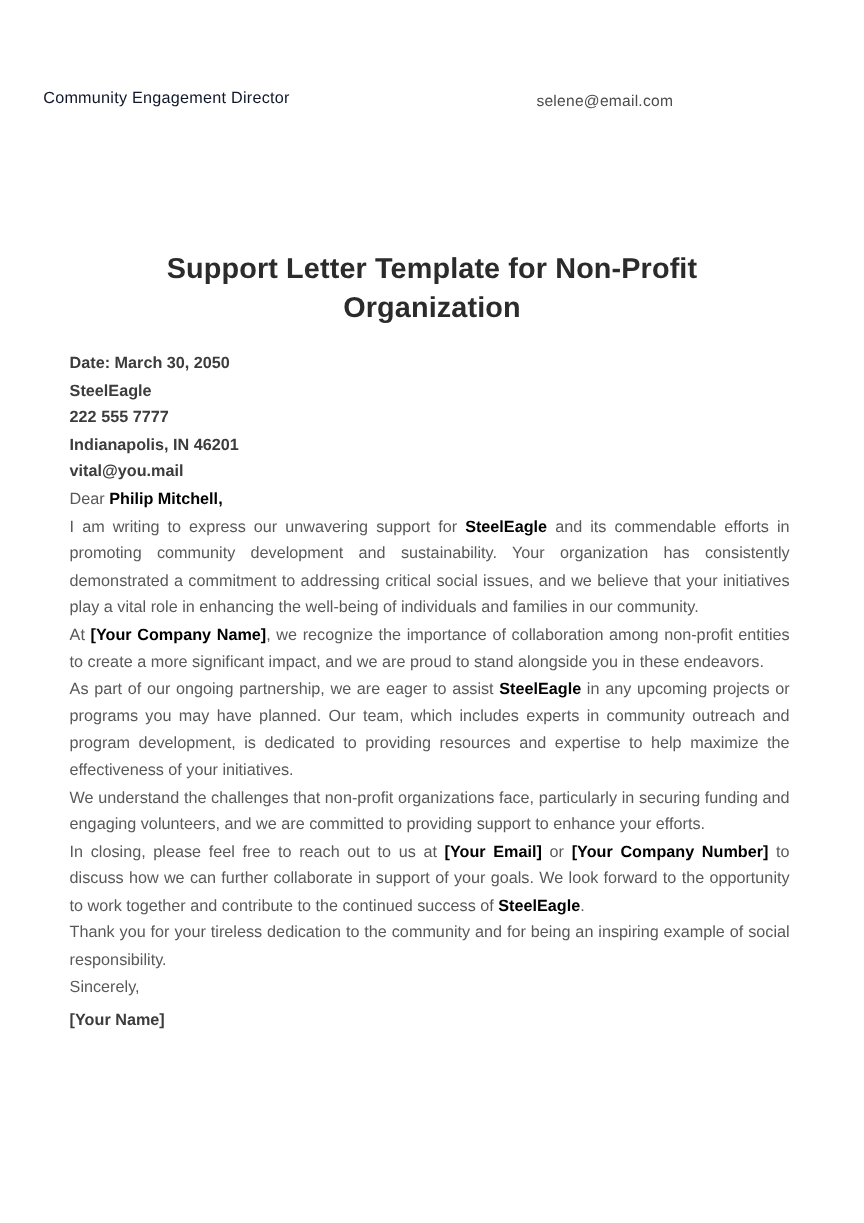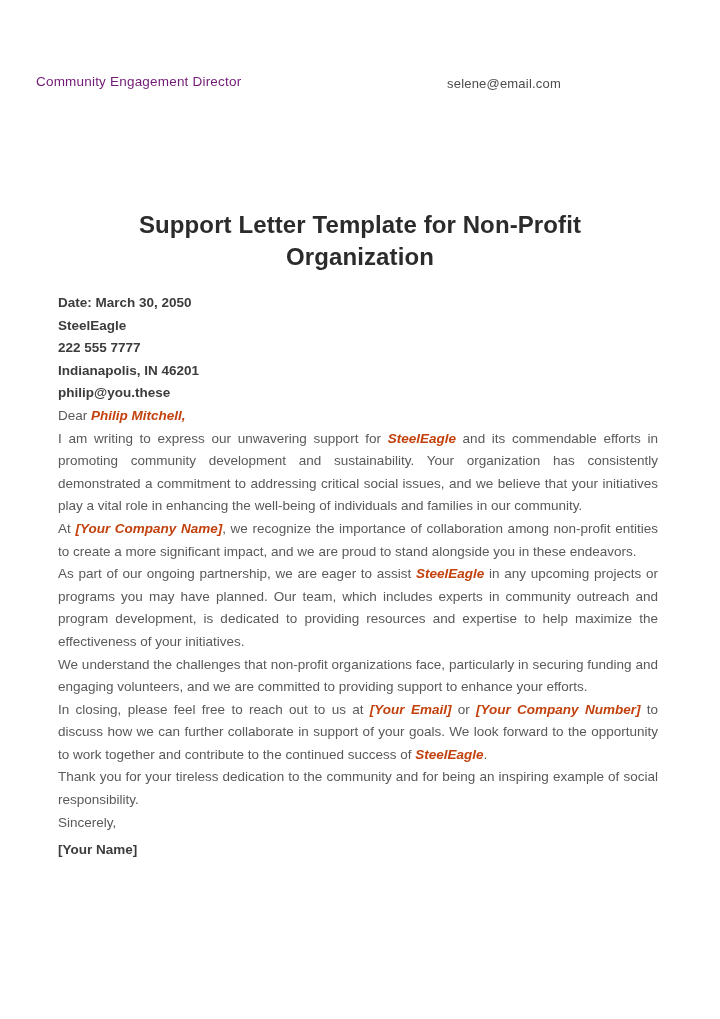--- a/index.html
+++ b/index.html
@@ -29,21 +29,21 @@
   .letterhead-row {
     position: relative;
     margin-top: 24px;
     height: 18px;
   }
   .job-title {
     position: absolute;
     left: 0;
     top: 0;
     font-size: 13.5px;
-    color: #701a75;
+    color: #0f172a;
     letter-spacing: 0.2px;
   }
   .email {
     position: absolute;
     left: 411px; 
     top: 2px;
     font-size: 13px;
     color: #4c4c4c;
     letter-spacing: 0.2px;
   }
@@ -71,22 +71,21 @@
     color: #3c3c3c;
   }
   .letter-body p {
     text-align: justify;
   }
   .letter-body p.no-justify {
     text-align: left;
   }
   .b {
     font-weight: bold;
-    color: #c2410c;
-    font-style: italic;
+    color: #000000;
   }
   .signature {
     margin-top: 5px;
     font-weight: bold;
     color: #3c3c3c;
   }
 </style>
 </head>
 <body>
 
@@ -100,21 +99,21 @@
   </div>
 
   <div class="doc-title">Support Letter Template for Non-Profit Organization</div>
 
   <div class="letter-body">
     <div id="meta-block">
         <div class="meta-line">Date: March 30, 2050</div>
         <div class="meta-line">SteelEagle</div>
         <div class="meta-line">222 555 7777</div>
         <div class="meta-line">Indianapolis, IN 46201</div>
-        <div class="meta-line">philip@you.these</div>
+        <div class="meta-line">vital@you.mail</div>
       </div>
     <div id="paragraphs">
         <p class="no-justify"><span>Dear </span><span class="b">Philip Mitchell,</span></p>
         <p><span>I am writing to express our unwavering support for </span><span class="b">SteelEagle</span><span> and its commendable efforts in promoting community development and sustainability. Your organization has consistently demonstrated a commitment to addressing critical social issues, and we believe that your initiatives play a vital role in enhancing the well-being of individuals and families in our community.</span></p>
         <p><span>At </span><span class="b">[Your Company Name]</span><span>, we recognize the importance of collaboration among non-profit entities to create a more significant impact, and we are proud to stand alongside you in these endeavors.</span></p>
         <p><span>As part of our ongoing partnership, we are eager to assist </span><span class="b">SteelEagle</span><span> in any upcoming projects or programs you may have planned. Our team, which includes experts in community outreach and program development, is dedicated to providing resources and expertise to help maximize the effectiveness of your initiatives.</span></p>
         <p><span>We understand the challenges that non-profit organizations face, particularly in securing funding and engaging volunteers, and we are committed to providing support to enhance your efforts.</span></p>
         <p><span>In closing, please feel free to reach out to us at </span><span class="b">[Your Email]</span><span> or </span><span class="b">[Your Company Number]</span><span> to discuss how we can further collaborate in support of your goals. We look forward to the opportunity to work together and contribute to the continued success of </span><span class="b">SteelEagle</span><span>.</span></p>
         <p><span>Thank you for your tireless dedication to the community and for being an inspiring example of social responsibility.</span></p>
         <p class="no-justify"><span>Sincerely,</span></p>

